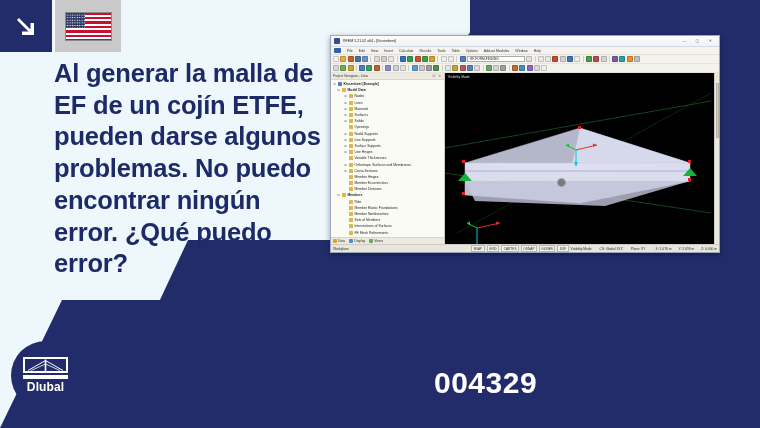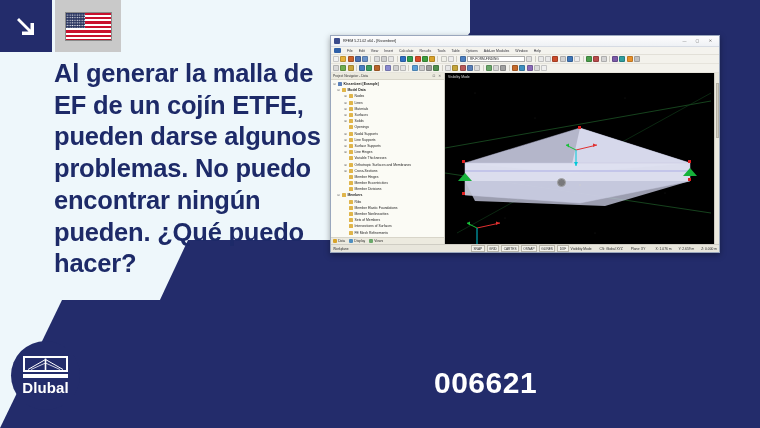--- a/index.html
+++ b/index.html
@@ -63,21 +63,21 @@
   .logo-circle {
     position:absolute; left:11px; top:341px; width:69px; height:69px;
     background:#232c6b; border-radius:50%;
     display:flex; flex-direction:column; align-items:center; justify-content:center;
   }
   .logo-mark { width:45px; height:21px; position:relative; }
   .logo-mark .lm-top { position:absolute; left:0; top:0; width:45px; height:16px;
       border:2px solid #fff; }
   .logo-mark .lm-base { position:absolute; left:0; bottom:-1px; width:45px; height:4px; background:#fff; }
   .logo-mark .lm-svg { position:absolute; left:0; top:0; }
-  .logo-text { color:#fff; font-size:15px; font-weight:bold; margin-top:2px; letter-spacing:0.1px; }
+  .logo-text { color:#fff; font-size:12px; font-weight:bold; margin-top:2px; letter-spacing:0.1px; }
 
   
   .faq-badge {
     position:absolute; left:336px; top:364px; width:86px; height:38px;
     background:#4aa9dd; color:#fff; font-size:27px; font-weight:bold;
     display:flex; align-items:center; justify-content:center; letter-spacing:0.5px;
   }
   .faq-number {
     position:absolute; left:434px; top:363px; height:40px;
     color:#fff; font-size:30px; font-weight:bold; letter-spacing:0.5px;
@@ -174,21 +174,21 @@
         <div class="stripe" style="top:13.38px"></div>
         <div class="stripe" style="top:17.84px"></div>
         <div class="stripe" style="top:22.3px"></div>
         <div class="stripe" style="top:26.0px"></div>
       </div>
       <div class="canton"></div>
       <div class="stars"></div>
     </div>
   </div>
 
-  <div class="headline">Al generar la malla de EF de un cojín ETFE, pueden darse algunos problemas. No puedo encontrar ningún pueden. ¿Qué puedo hacer?</div>
+  <div class="headline">Al generar la malla de EF de un cojín ETFE, pueden darse algunos problemas. No puedo encontrar ningún error. ¿Qué puedo error?</div>
 
   <div class="rfem">
 
     <div class="rf-title">
       <div class="rf-appicon"></div>
       <div class="rf-title-text">RFEM 5.21.02 x64 - [Kissenbeet]</div>
       <div class="rf-winbtns">
         <span>—</span>
         <span>▢</span>
         <span>✕</span>
@@ -529,15 +529,15 @@
         <line x1="22.5" y1="3.5" x2="5" y2="13.5" stroke="#fff" stroke-width="1"></line>
         <line x1="22.5" y1="3.5" x2="40" y2="13.5" stroke="#fff" stroke-width="1"></line>
         <line x1="22.5" y1="7" x2="8" y2="13.5" stroke="#fff" stroke-width="0.8"></line>
         <line x1="22.5" y1="7" x2="37" y2="13.5" stroke="#fff" stroke-width="0.8"></line>
       </svg>
       <div class="lm-base"></div>
     </div>
     <div class="logo-text">Dlubal</div>
   </div>
 
-  <div class="faq-number">006621</div>
+  <div class="faq-number">004329</div>
 
 </div>
 
 </body></html>

